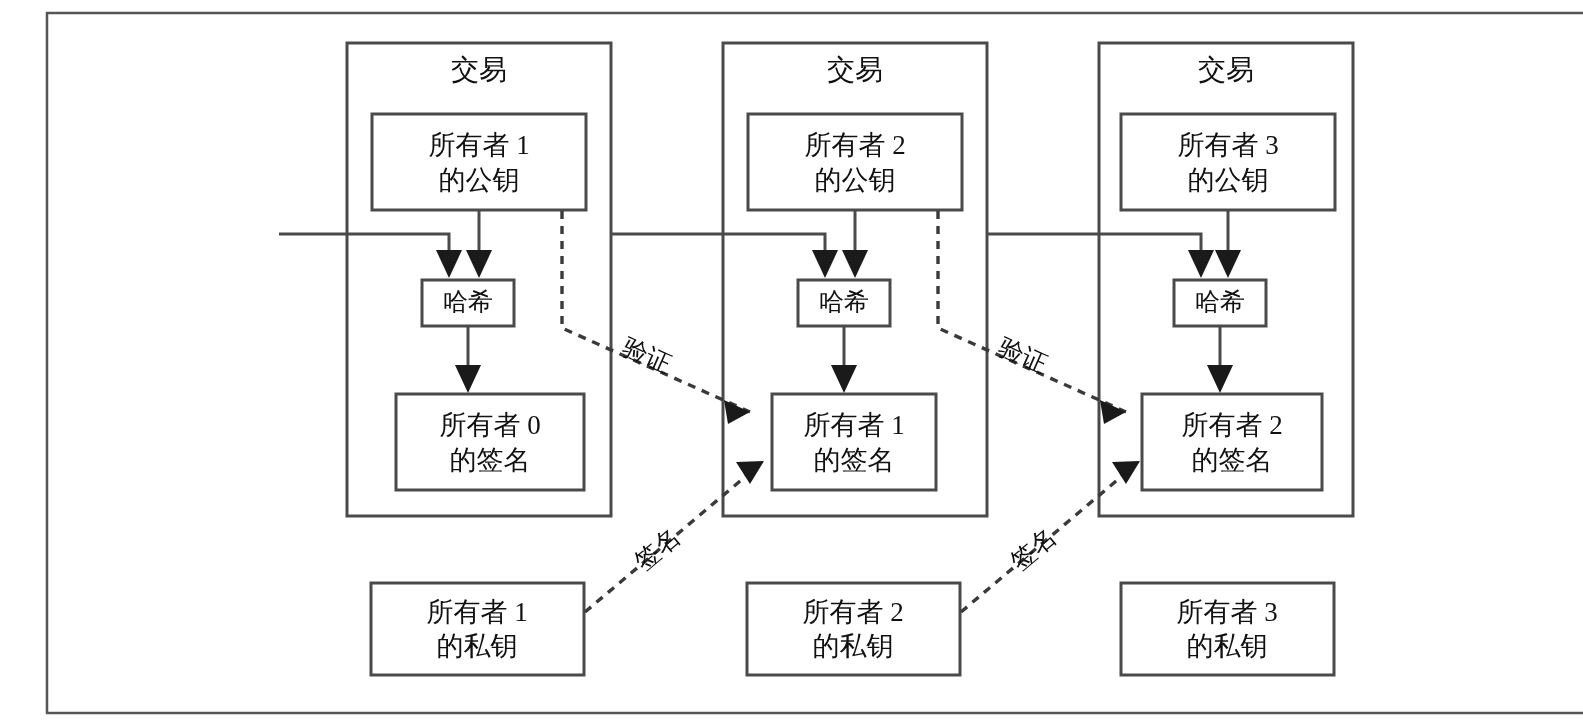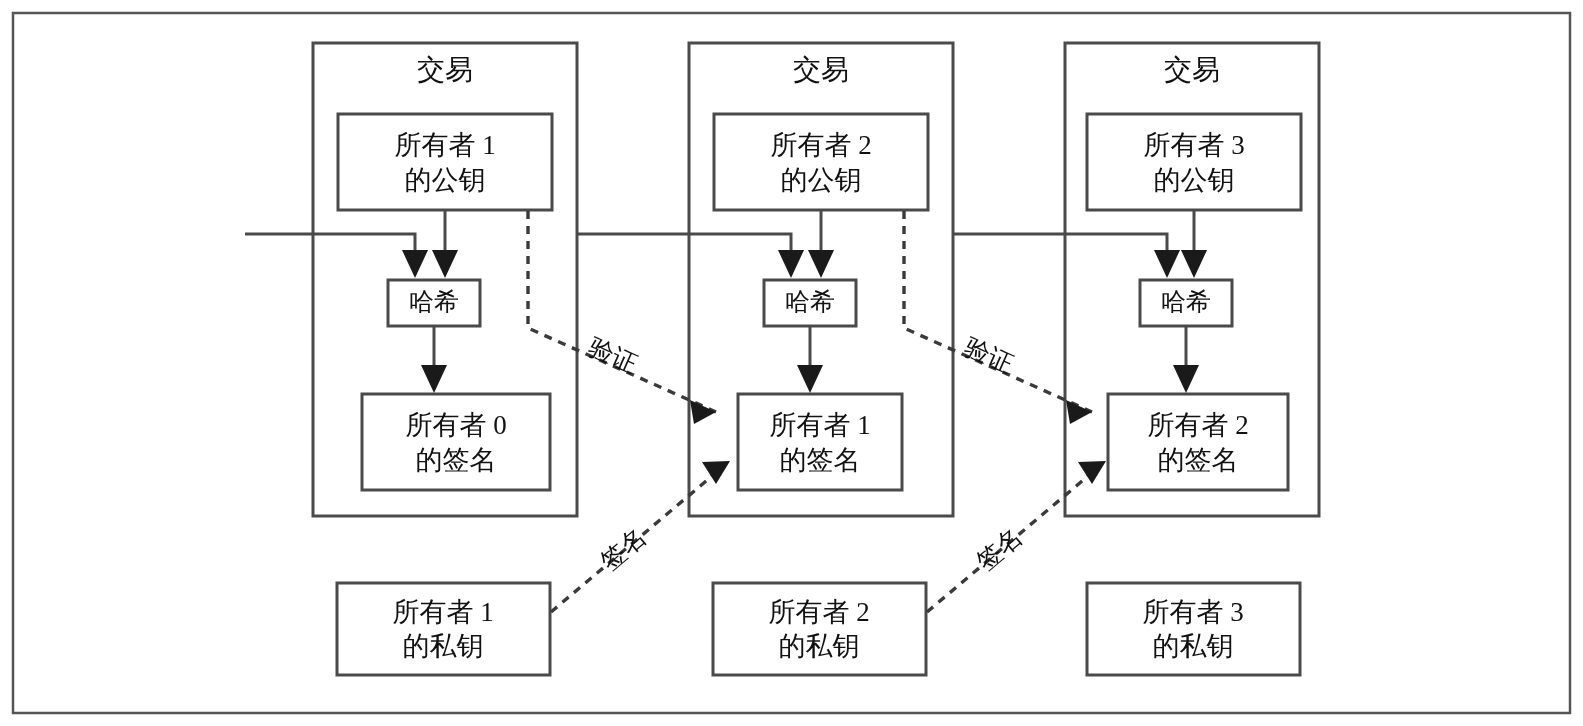--- a/index.html
+++ b/index.html
@@ -10,20 +10,21 @@
   body {
     width: 1583px;
     height: 726px;
     font-family: "Liberation Serif", "DejaVu Serif", serif;
     overflow: hidden;
   }
   #figure-root {
     position: relative;
     width: 1472px;
     height: 726px;
+    padding-left: 34px;
   }
   svg.diagram {
     display: block;
     width: 1583px;
     height: 726px;
   }
   .box-rect {
     fill: #ffffff;
     stroke: #4a4a4a;
     stroke-width: 3;

